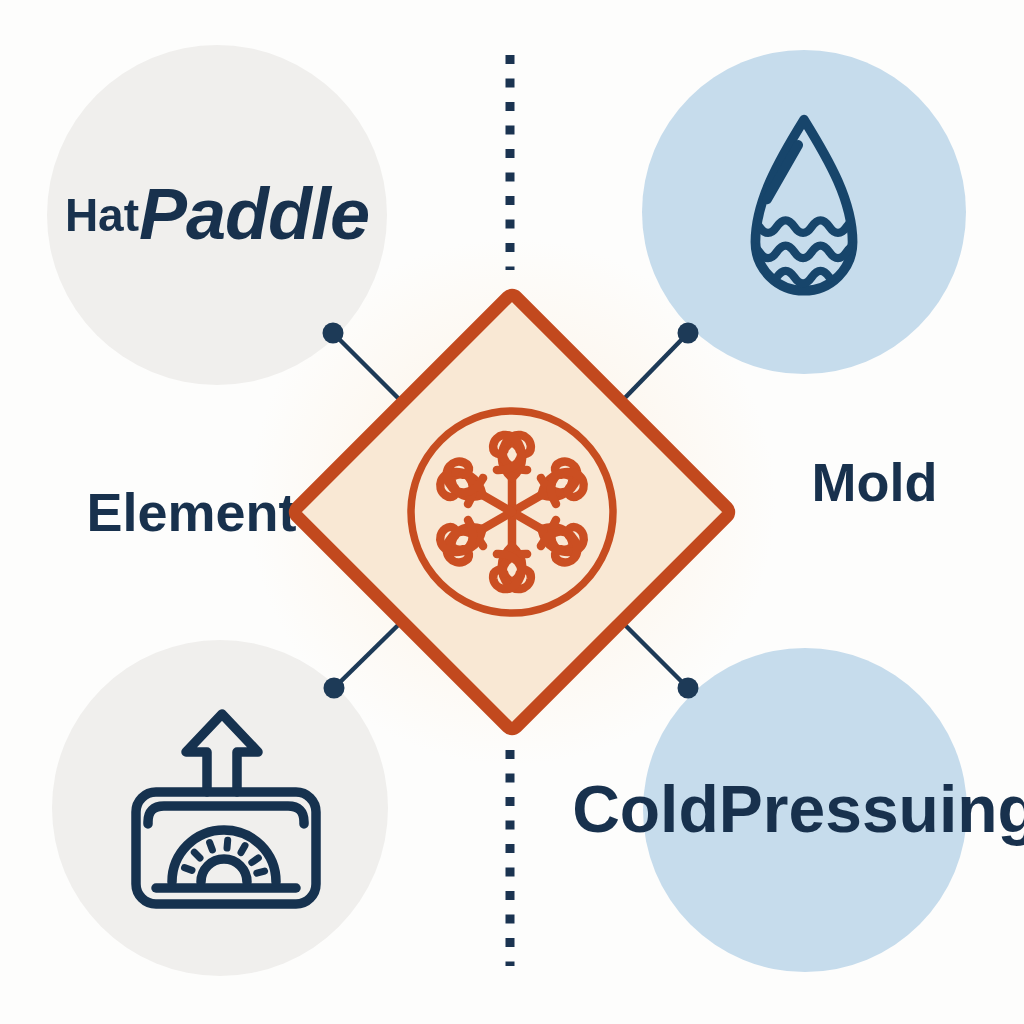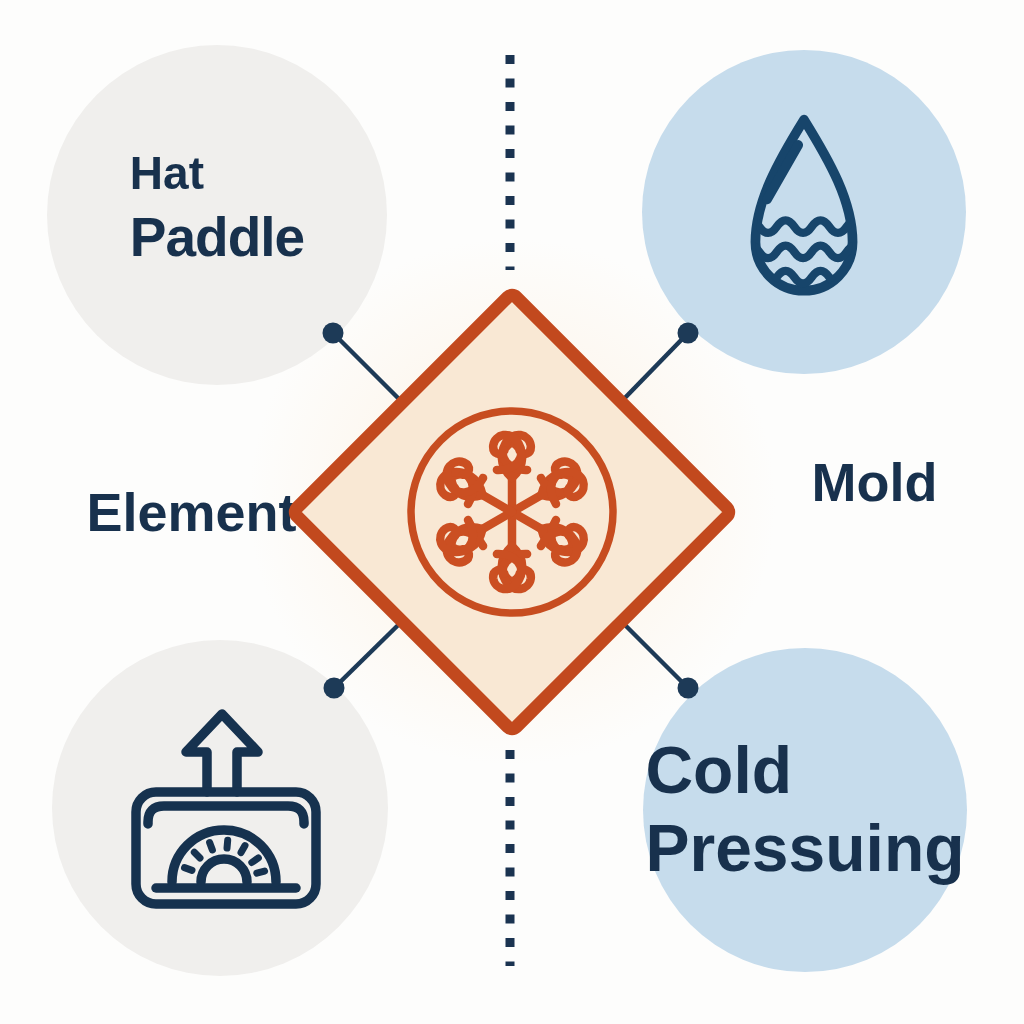--- a/index.html
+++ b/index.html
@@ -12,23 +12,23 @@
     color:#18314d;
   }
   .layer{position:absolute;left:0;top:0;}
   .circle{position:absolute;border-radius:50%;display:flex;align-items:center;justify-content:center;text-align:center;}
   .circle.gray{background:#f0efed;}
   .circle.blue{background:#c6dcec;}
   .circle.tl{left:47px;top:45px;width:340px;height:340px;}
   .circle.tr{left:642px;top:50px;width:324px;height:324px;}
   .circle.bl{left:52px;top:640px;width:336px;height:336px;}
   .circle.br{left:643px;top:648px;width:324px;height:324px;}
-  .stack{display:flex;flex-direction:column;align-items:flex-start;}
+  .stack{display:flex;flex-direction:row;align-items:center;}
   .t-small{font-size:46px;font-weight:600;line-height:1.0;}
-  .t-big{font-size:55px;font-weight:700;line-height:1.0;margin:14px 0 16px 0;letter-spacing:-1px;}
+  .t-big{font-size:72px;font-weight:700;line-height:1.0;margin:14px 0 16px 0;letter-spacing:-1px;font-style:italic;}
   .br-line{font-size:66px;font-weight:600;line-height:1.18;}
   .side-label{position:absolute;font-size:54px;font-weight:600;text-align:center;margin-left:24px;}
   .side-label.left{left:60px;top:481px;width:215px;}
   .side-label.right{left:778px;top:451px;width:145px;}
   svg{display:block;}
 </style>
 </head>
 <body>
 
 <div class="stage">

